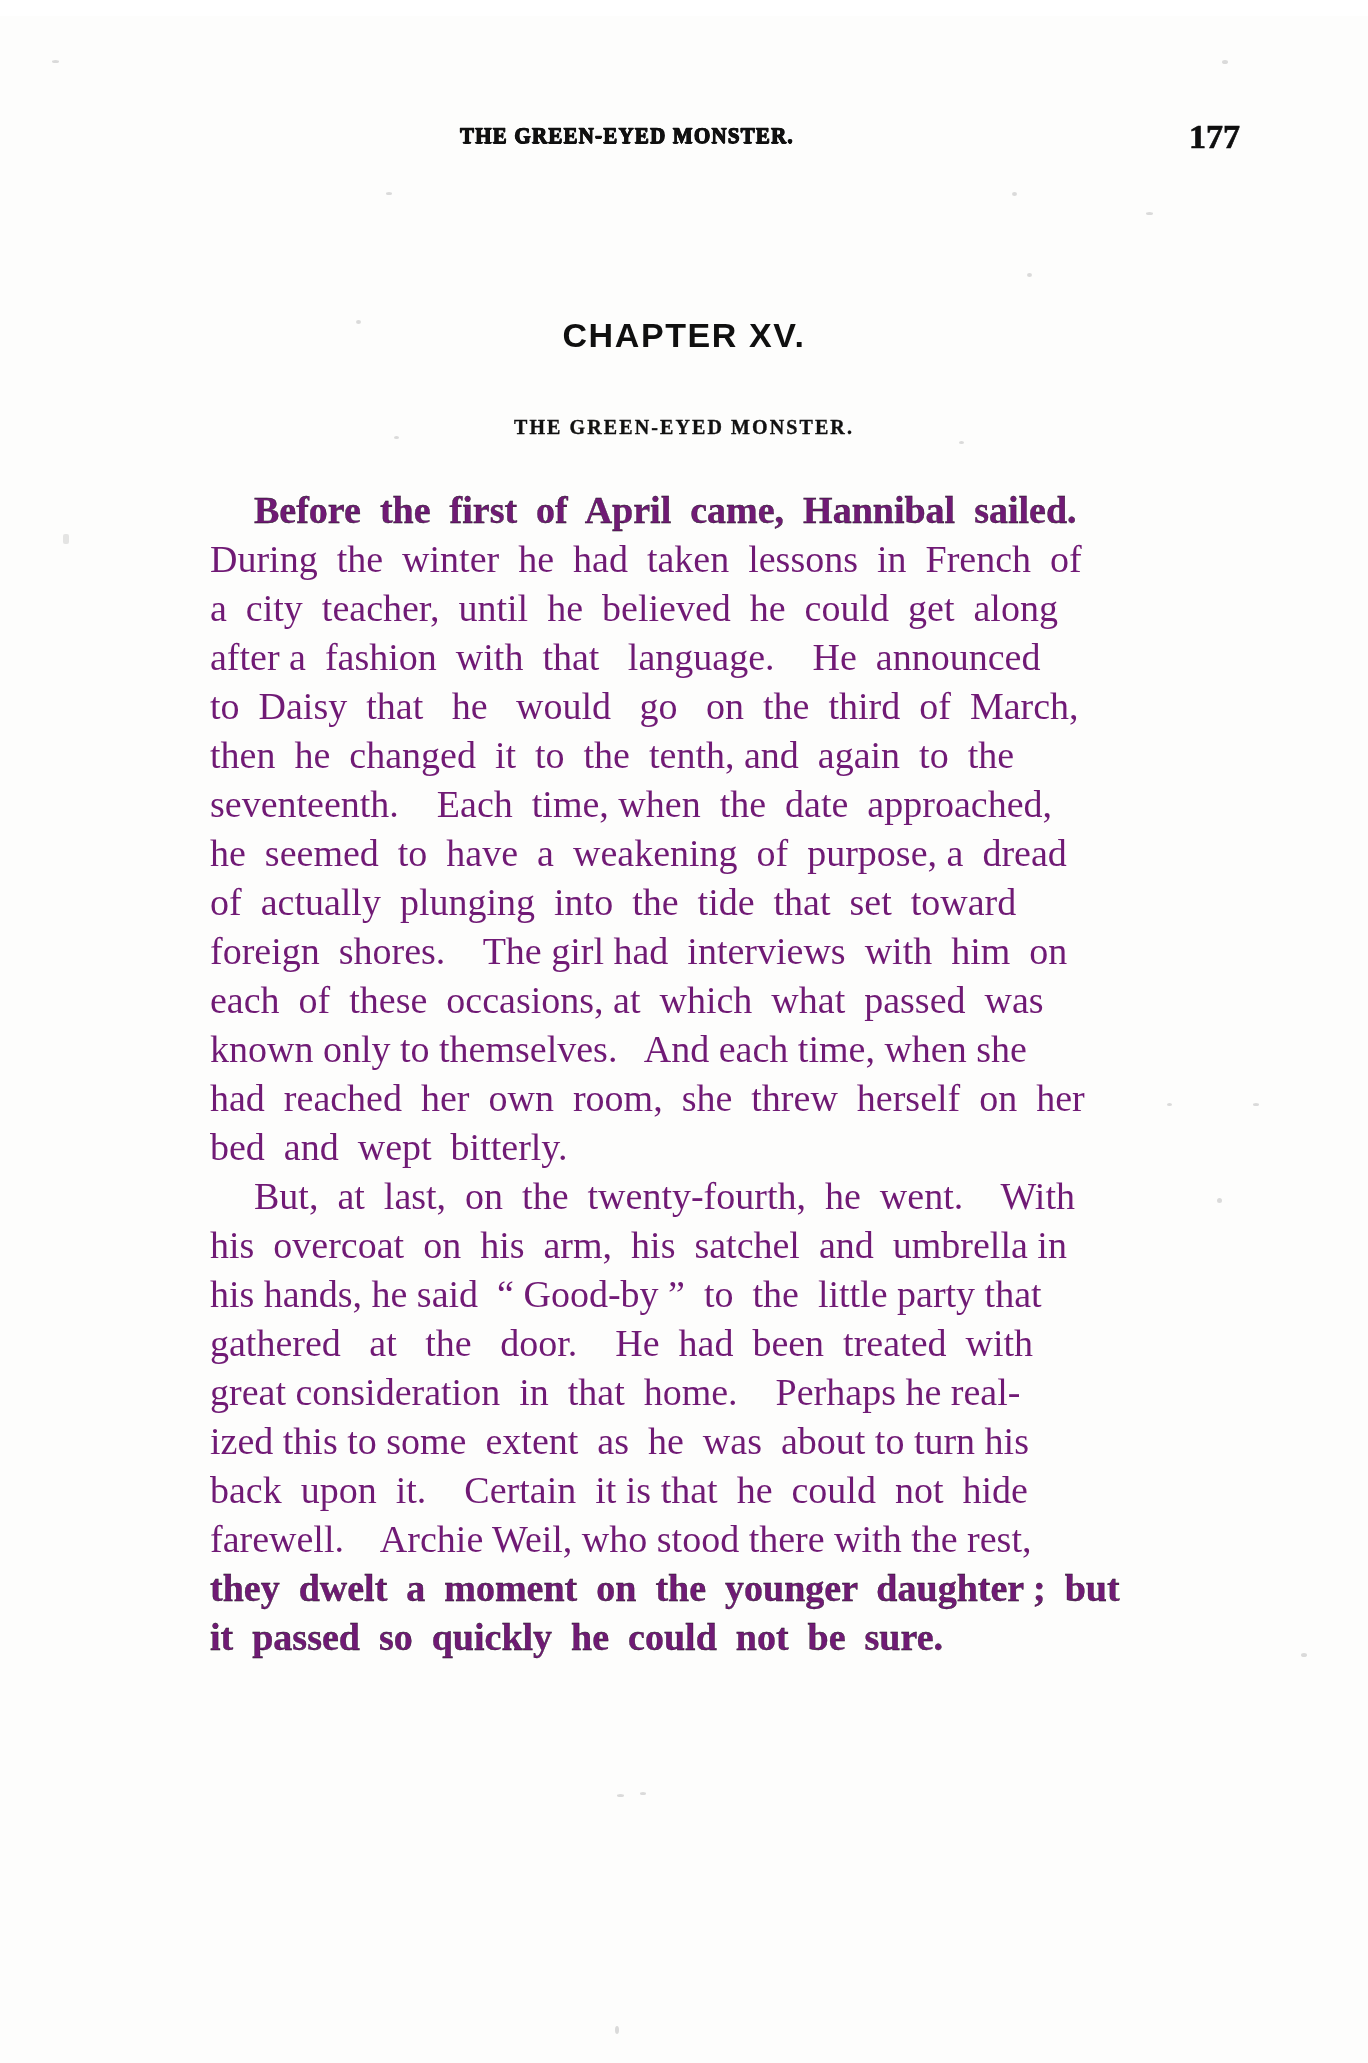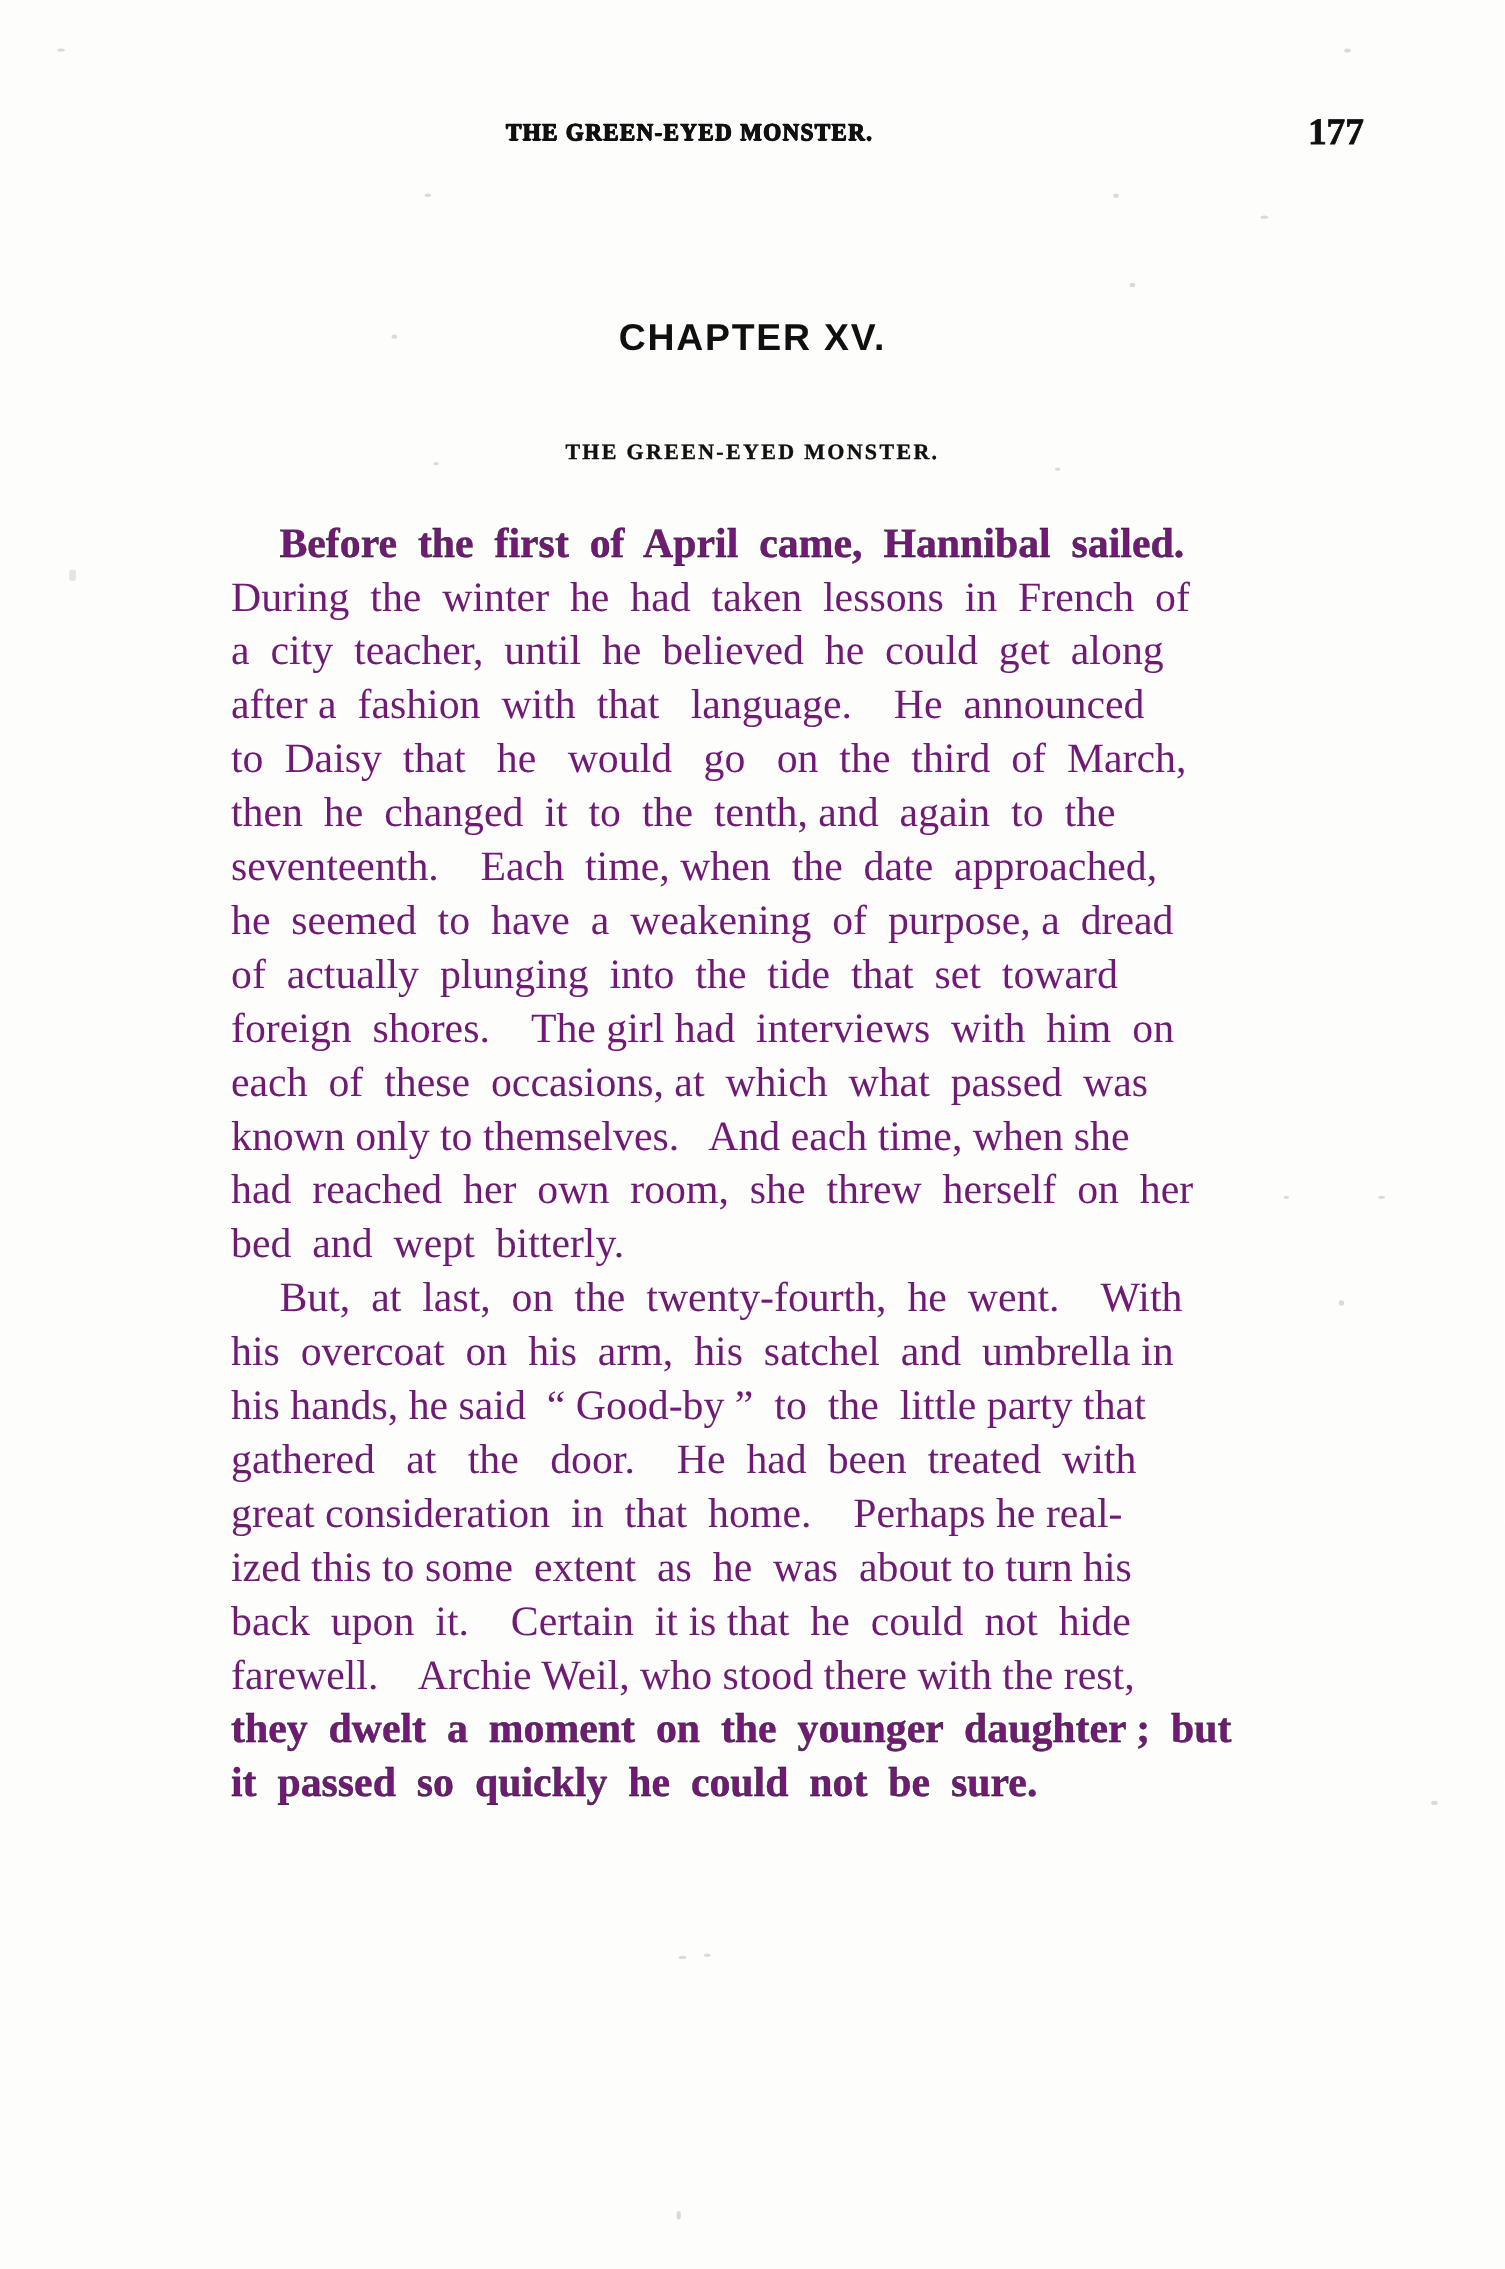--- a/index.html
+++ b/index.html
@@ -13,20 +13,21 @@
     font-family: "Liberation Serif", serif;
     color: #1a1a1a;
     position: relative;
     overflow: hidden;
   }
 
   .page {
     position: absolute;
     inset: 0;
     background: #fdfdfc;
+    margin-top: 16px;
   }
 
   
   .speck {
     position: absolute;
     background: #bdbdbd;
     border-radius: 50%;
     opacity: .55;
   }
 
@@ -59,21 +60,21 @@
     font-weight: bold;
     font-size: 34px;
     color: #0f0f0f;
     -webkit-text-stroke: 0.7px #0f0f0f;
   }
 
   .chapter-number {
     position: absolute;
     left: 0;
     right: 0;
-    top: 288px;
+    top: 300px;
     text-align: center;
     font-family: "Liberation Sans", sans-serif;
     font-weight: bold;
     font-size: 34px;
     letter-spacing: 1.6px;
     color: #101010;
   }
 
   .chapter-title {
     position: absolute;

